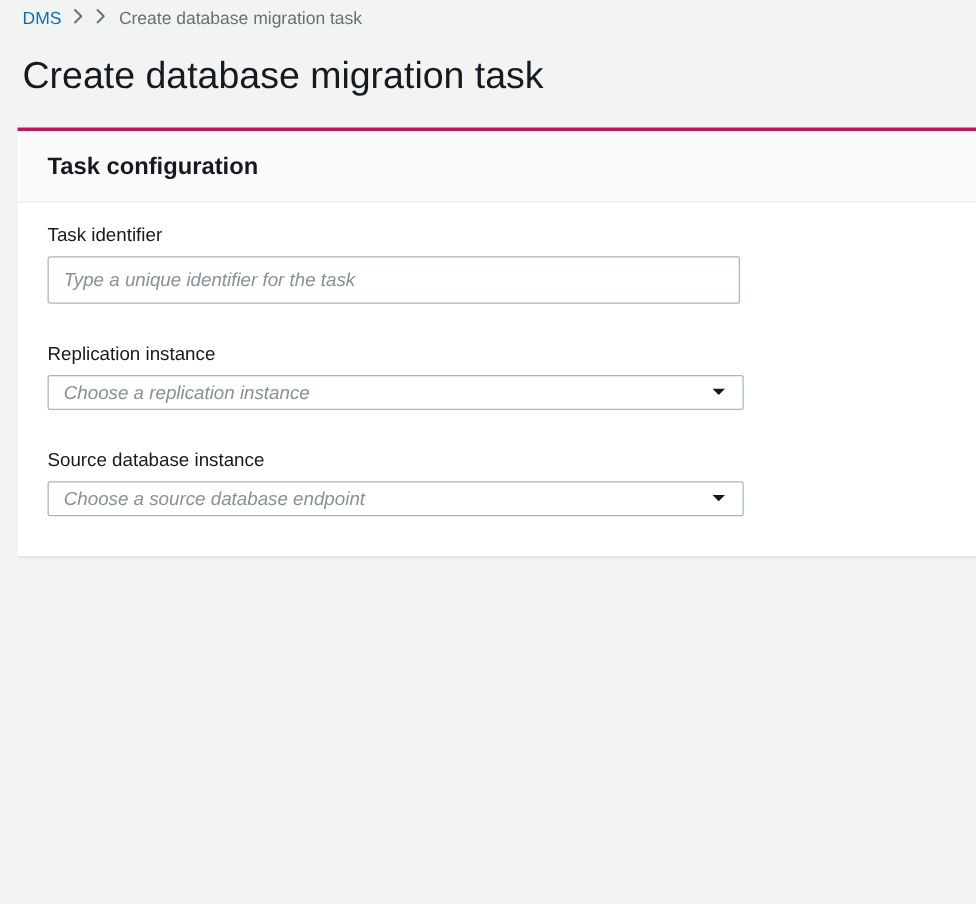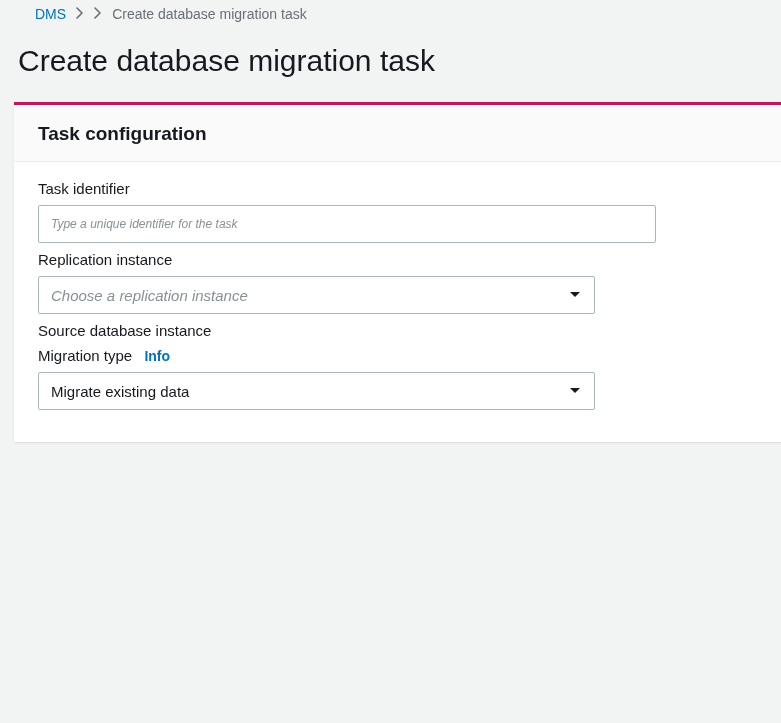--- a/index.html
+++ b/index.html
@@ -10,21 +10,21 @@
     body {
       font-family: "Amazon Ember", "Helvetica Neue", Arial, sans-serif;
       background: #f2f3f3;
       width: 781px;
       height: 723px;
       overflow: hidden;
     }
     .breadcrumb {
       display: flex;
       align-items: center;
-      padding: 6px 18px 0 35px;
+      padding: 6px 18px 0 18px;
       font-size: 14px;
       gap: 10px;
     }
     .breadcrumb a, .breadcrumb .bc-link {
       color: #0073bb;
       text-decoration: none;
       cursor: pointer;
     }
     .breadcrumb .bc-sep {
       color: #687078;
@@ -52,61 +52,61 @@
     }
     .panel-header h2 {
       font-size: 19px;
       font-weight: 700;
       color: #16191f;
     }
     .panel-body {
       padding: 18px 16px 24px 24px;
     }
     .form-group {
-      margin-top: 8px;
+      margin-top: 32px;
       margin-bottom: 8px;
     }
     .form-group:first-child {
       margin-top: 0;
     }
     .form-label {
       display: block;
       font-size: 15px;
       color: #16191f;
       margin-bottom: 8px;
     }
     .info-link {
       color: #0073bb;
       font-weight: 700;
       font-size: 14px;
       margin-left: 8px;
       cursor: pointer;
     }
     .text-input, .select-input {
-      width: 618px;
+      width: 554px;
       height: 38px;
       border: 1px solid #aab7b8;
       border-radius: 2px;
       padding: 0 12px;
-      font-size: 12px;
+      font-size: 15px;
       font-family: inherit;
       color: #a16207;
       background: #ffffff;
     }
     .text-input::placeholder {
       color: #879196;
       font-style: italic;
     }
     .select-wrapper {
       position: relative;
       width: 557px;
     }
     .select-display {
       width: 100%;
-      height: 38px;
+      height: 28px;
       border: 1px solid #aab7b8;
       border-radius: 2px;
       padding: 0 36px 0 12px;
       font-size: 15px;
       display: flex;
       align-items: center;
       background: #ffffff;
       cursor: pointer;
     }
     .select-display.placeholder {
@@ -165,32 +165,26 @@
         <span class="select-caret">
           <svg width="12" height="8" viewBox="0 0 12 8">
               <path d="M1 1 L6 6 L11 1 Z" fill="#16191f"></path>
             </svg>
         </span>
       </div>
     </div>
 
     <div class="form-group">
       <label class="form-label">Source database instance</label>
-    </div>
-
-
-    <div class="form-group">
-      <label class="form-label">
-        <span>Migration type</span>
-        <span class="info-link">Info</span>
-      </label>
       <div class="select-wrapper">
-        <div class="select-display value">Migrate existing data</div>
+        <div class="select-display placeholder">Choose a source database endpoint</div>
         <span class="select-caret">
           <svg width="12" height="8" viewBox="0 0 12 8">
               <path d="M1 1 L6 6 L11 1 Z" fill="#16191f"></path>
             </svg>
         </span>
       </div>
     </div>
 
+
+
   </div>
 </section>
 
 </body></html>

